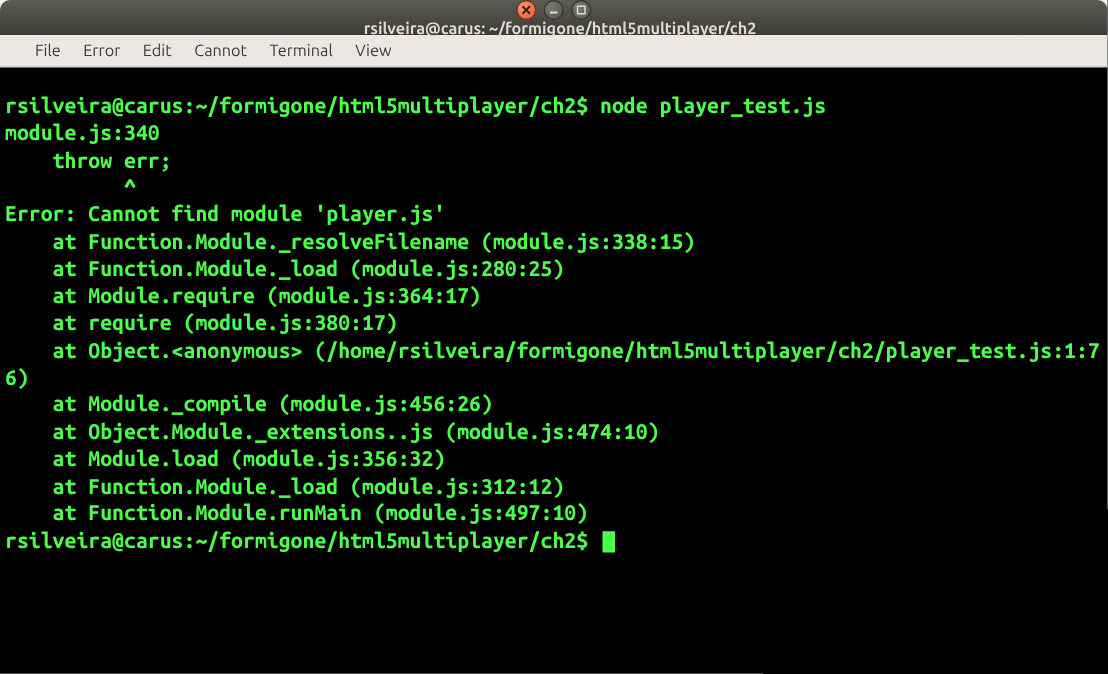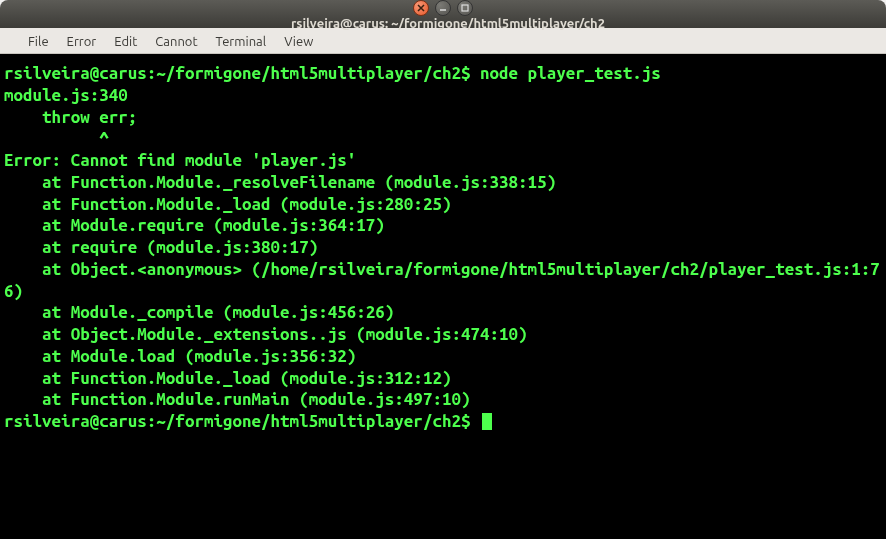--- a/index.html
+++ b/index.html
@@ -70,21 +70,21 @@
       font-size: 13px;
       color: #3c3b37;
       cursor: pointer;
     }
     .terminal {
       background: #000;
       color: #4dff4d;
       font-family: "Ubuntu Mono", "DejaVu Sans Mono", monospace;
       font-size: 17px;
       line-height: 1.28;
-      padding: 8px 4px;
+      padding: 20px 4px;
       height: calc(539px - 28px - 26px);
       white-space: pre-wrap;
       word-break: break-all;
       font-weight: bold;
     }
     .terminal .line {
       display: block;
     }
     .cursor {
       display: inline-block;

